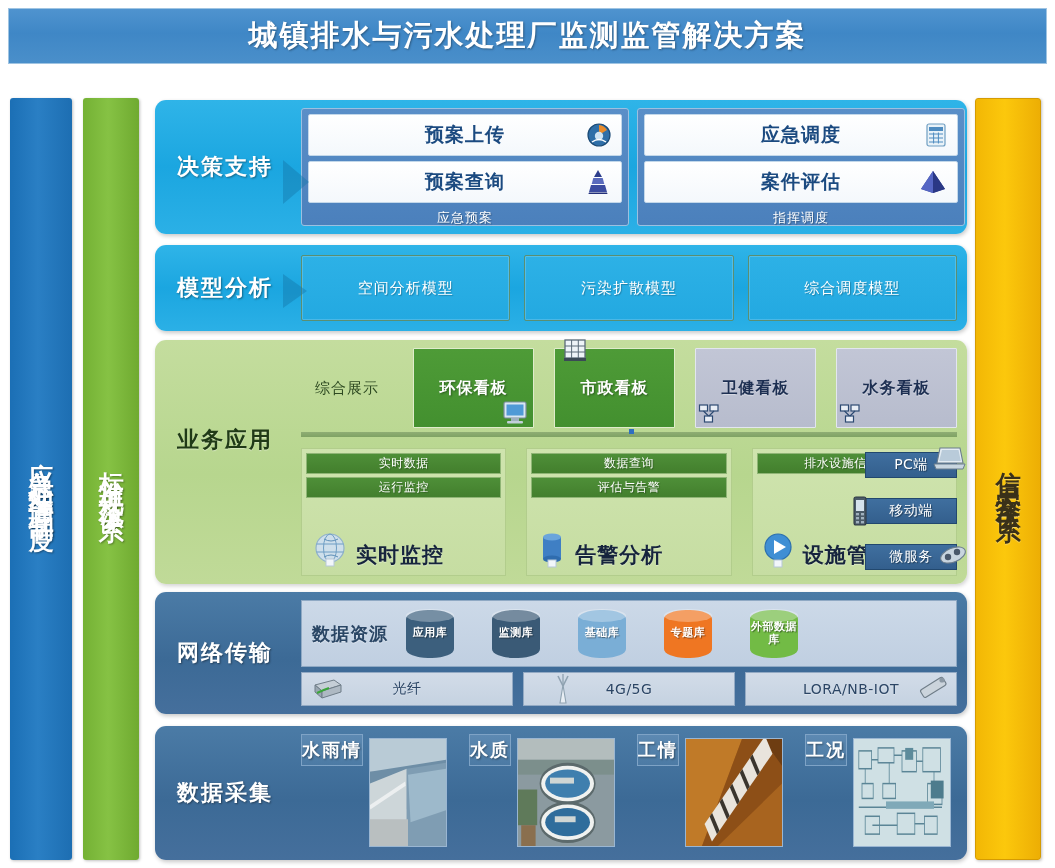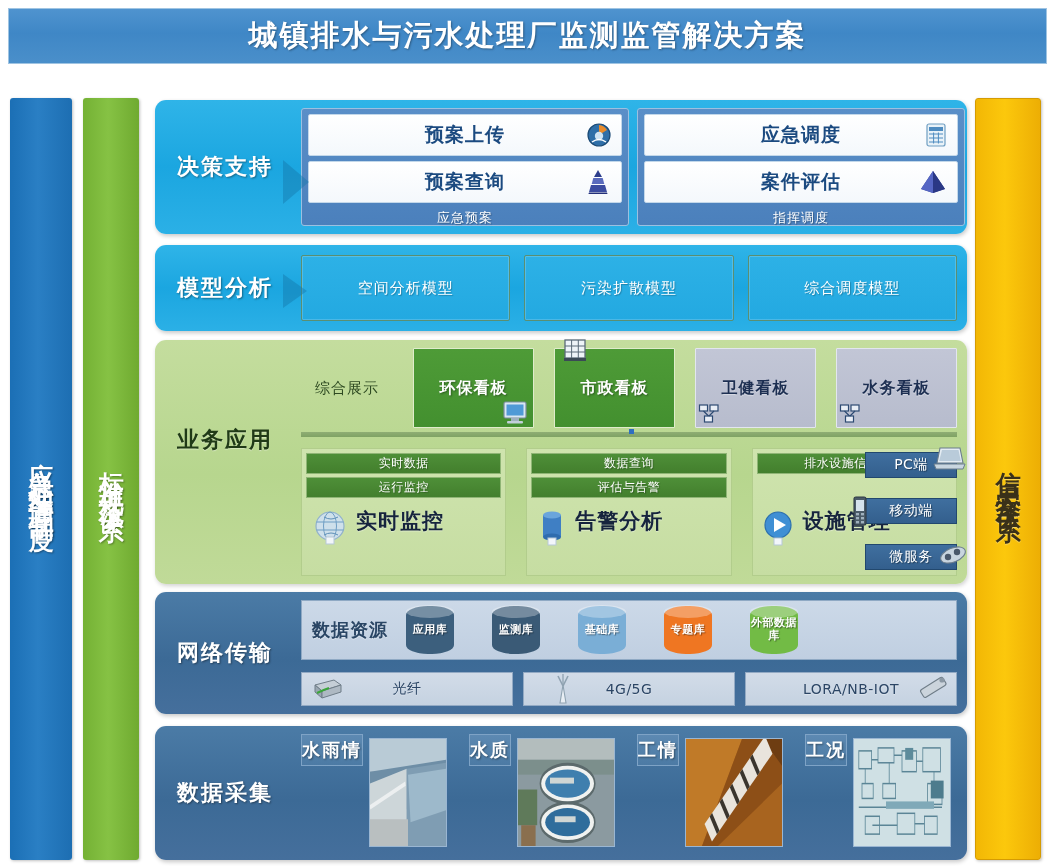--- a/index.html
+++ b/index.html
@@ -222,23 +222,23 @@
     height: 21px; margin-bottom: 3px;
     background: linear-gradient(180deg,#4e8f38 0%, #437f2d 100%);
     border: 1px solid #8fb575;
     display: flex; align-items: center; justify-content: center;
   }
   .app-head-label {
     color: #ffffff; font-size: 12px; letter-spacing: .5px;
     text-shadow: 1px 1px 1px rgba(0,0,0,.3);
   }
   .app-foot {
-    position: absolute; left: 4px; right: 4px; bottom: 12px;
+    position: absolute; left: 4px; right: 4px; bottom: 6px;
     height: 56px;
-    display: flex; align-items: flex-start; gap: 6px; padding-left: 4px;
+    display: flex; align-items: flex-end; gap: 6px; padding-left: 4px;
   }
   .app-foot-label {
     font-size: 21px; font-weight: bold; color: #16243d;
     letter-spacing: 1px;
     text-shadow: 0 1px 1px rgba(255,255,255,.4);
   }
   .device-col {
     position: absolute; right: 10px; top: 112px;
     width: 92px; height: 118px;
     display: flex; flex-direction: column; justify-content: space-between;
@@ -254,21 +254,21 @@
     text-shadow: 1px 1px 1px rgba(0,0,0,.4);
   }
 
   
   #layer-network {
     top: 592px; height: 122px;
     background: linear-gradient(180deg,#4b7ba6 0%, #3c6a96 55%, #456f9c 100%);
   }
   .net-panel {
     position: absolute; left: 146px; top: 8px;
-    width: 656px; height: 60px;
+    width: 656px; height: 67px;
     background: linear-gradient(180deg,#ccd9e8 0%, #c0cfe1 100%);
     border: 1px solid #8fa9c4;
     display: flex; align-items: center; padding-left: 10px; gap: 10px;
   }
   .net-caption {
     font-size: 18px; color: #2a4665; letter-spacing: 1px; font-weight: bold;
     text-shadow: 0 1px 1px rgba(255,255,255,.45);
     margin-right: 2px;
   }
   .cyl-wrap { display: flex; align-items: center; gap: 38px; flex: 1; padding-left: 6px; }

